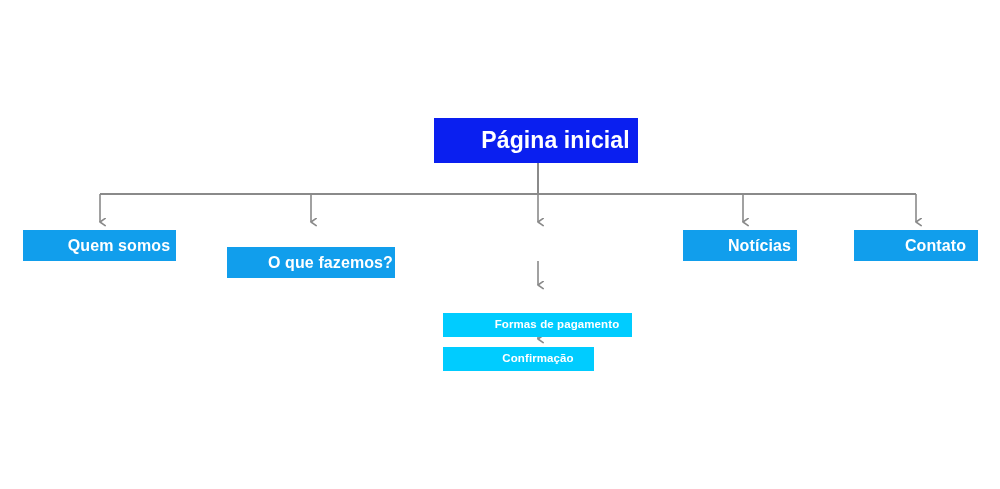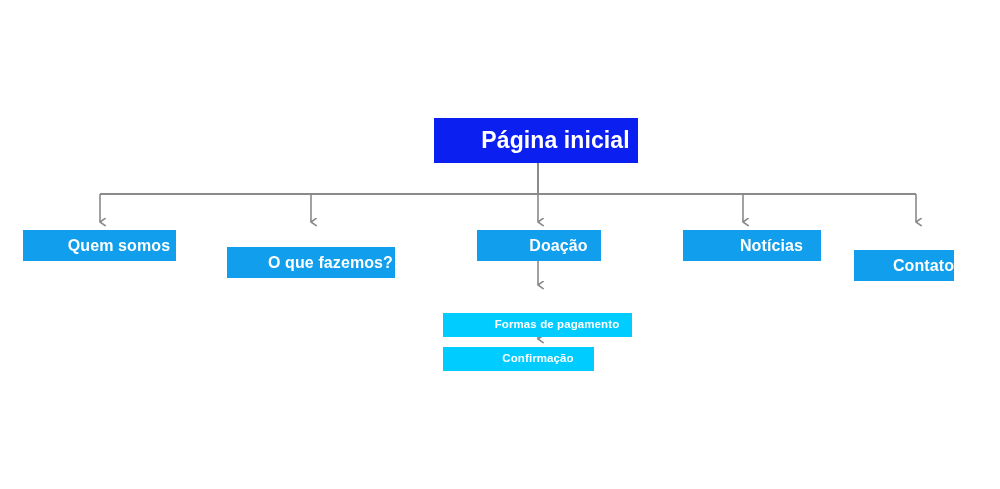--- a/index.html
+++ b/index.html
@@ -110,29 +110,26 @@
   </div>
 
   <div class="node level2" style="left:23px; top:230px; width:153px; height:31px;">
     <span class="node-label">Quem somos</span>
   </div>
 
   <div class="node level2" style="left:227px; top:247px; width:168px; height:31px;">
     <span class="node-label">O que fazemos?</span>
   </div>
 
-  <div class="node level2" style="left:477px; top:230px; width:124px; height:31px;">
-    <span class="node-label">Doação</span>
-  </div>
 
-  <div class="node level2" style="left:683px; top:230px; width:138px; height:31px;">
+  <div class="node level2" style="left:683px; top:230px; width:114px; height:31px;">
     <span class="node-label">Notícias</span>
   </div>
 
-  <div class="node level2" style="left:854px; top:230px; width:100px; height:31px;margin-top:20px;">
+  <div class="node level2" style="left:854px; top:230px; width:124px; height:31px;">
     <span class="node-label">Contato</span>
   </div>
 
   <div class="node level3" style="left:443px; top:293px; width:189px; height:24px;margin-top:20px;">
     <span class="node-label">Formas de pagamento</span>
   </div>
 
   <div class="node level3" style="left:443px; top:347px; width:151px; height:24px;">
     <span class="node-label">Confirmação</span>
   </div>

